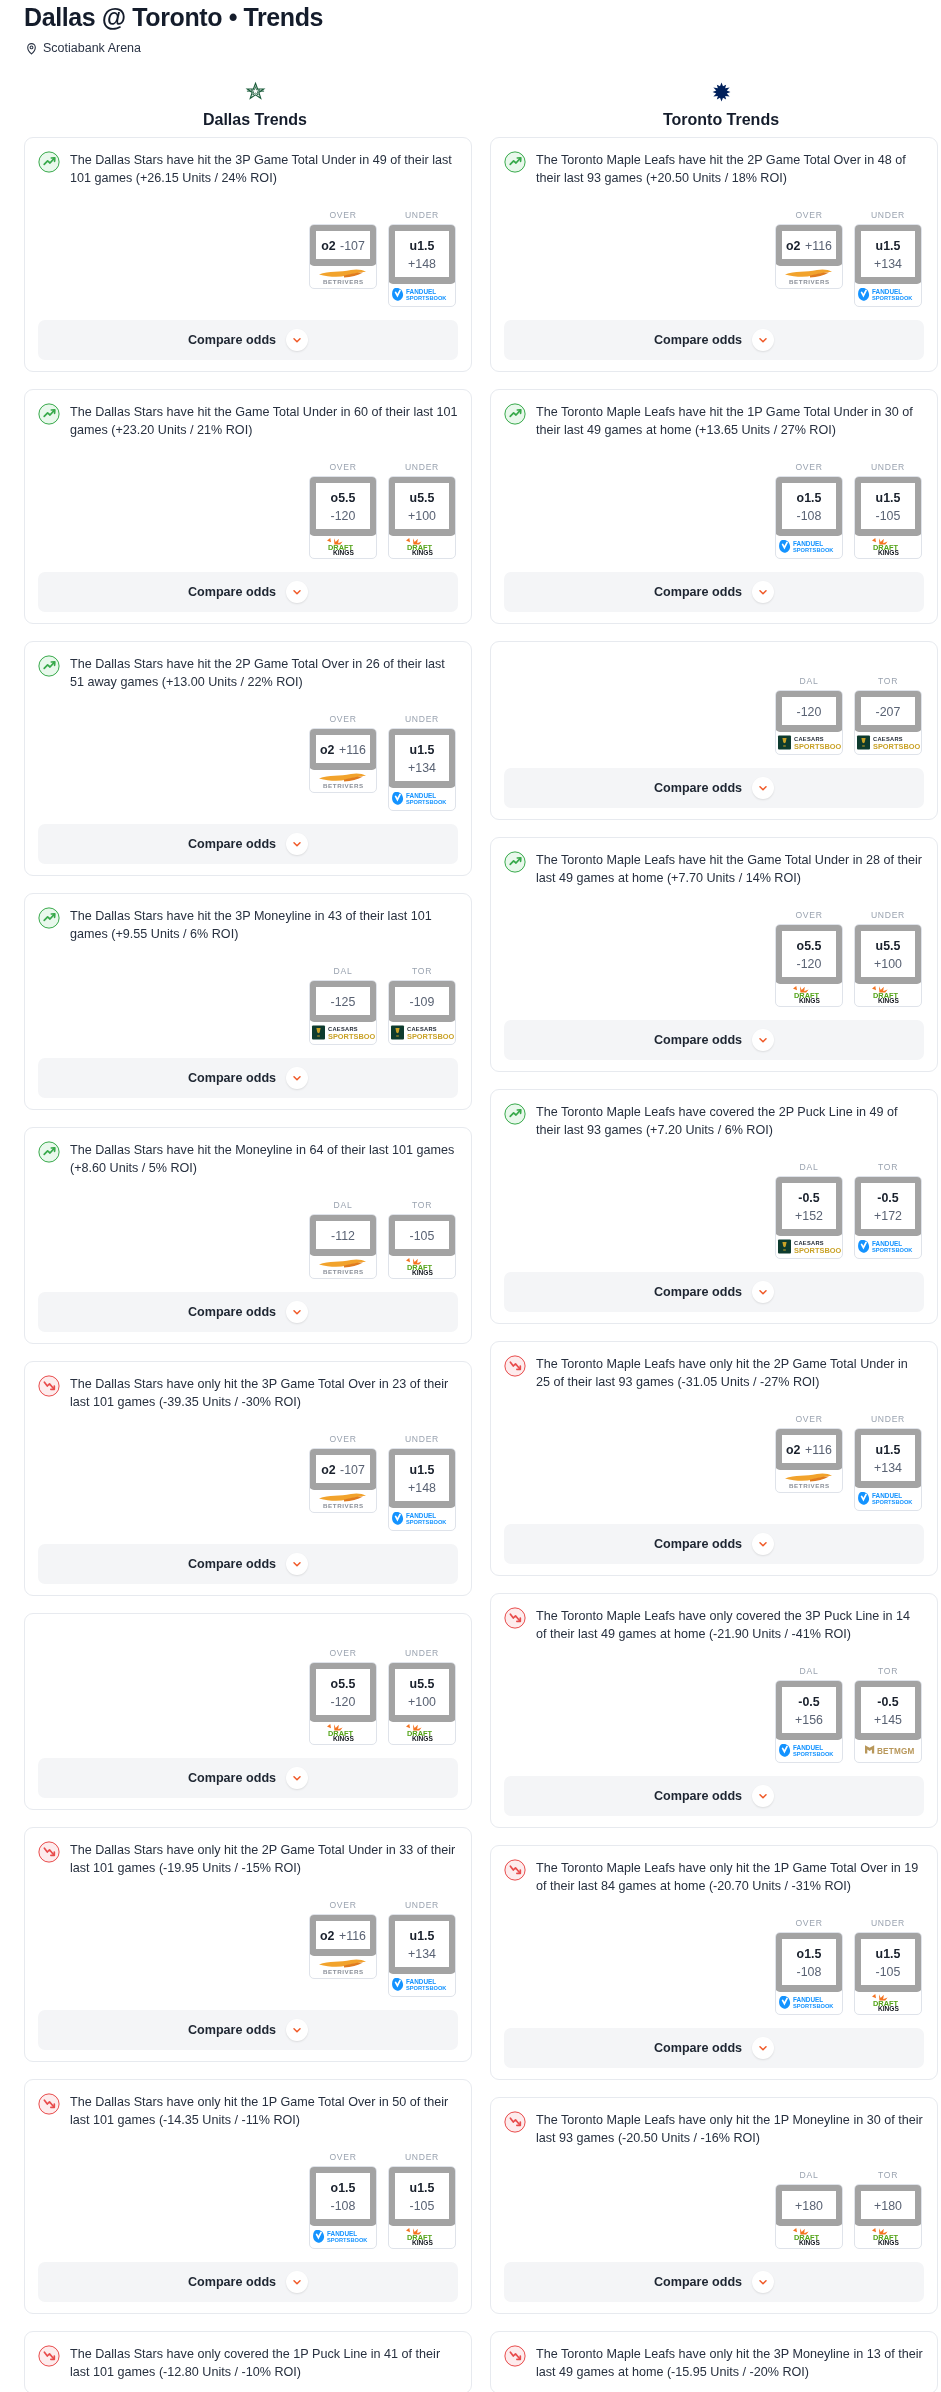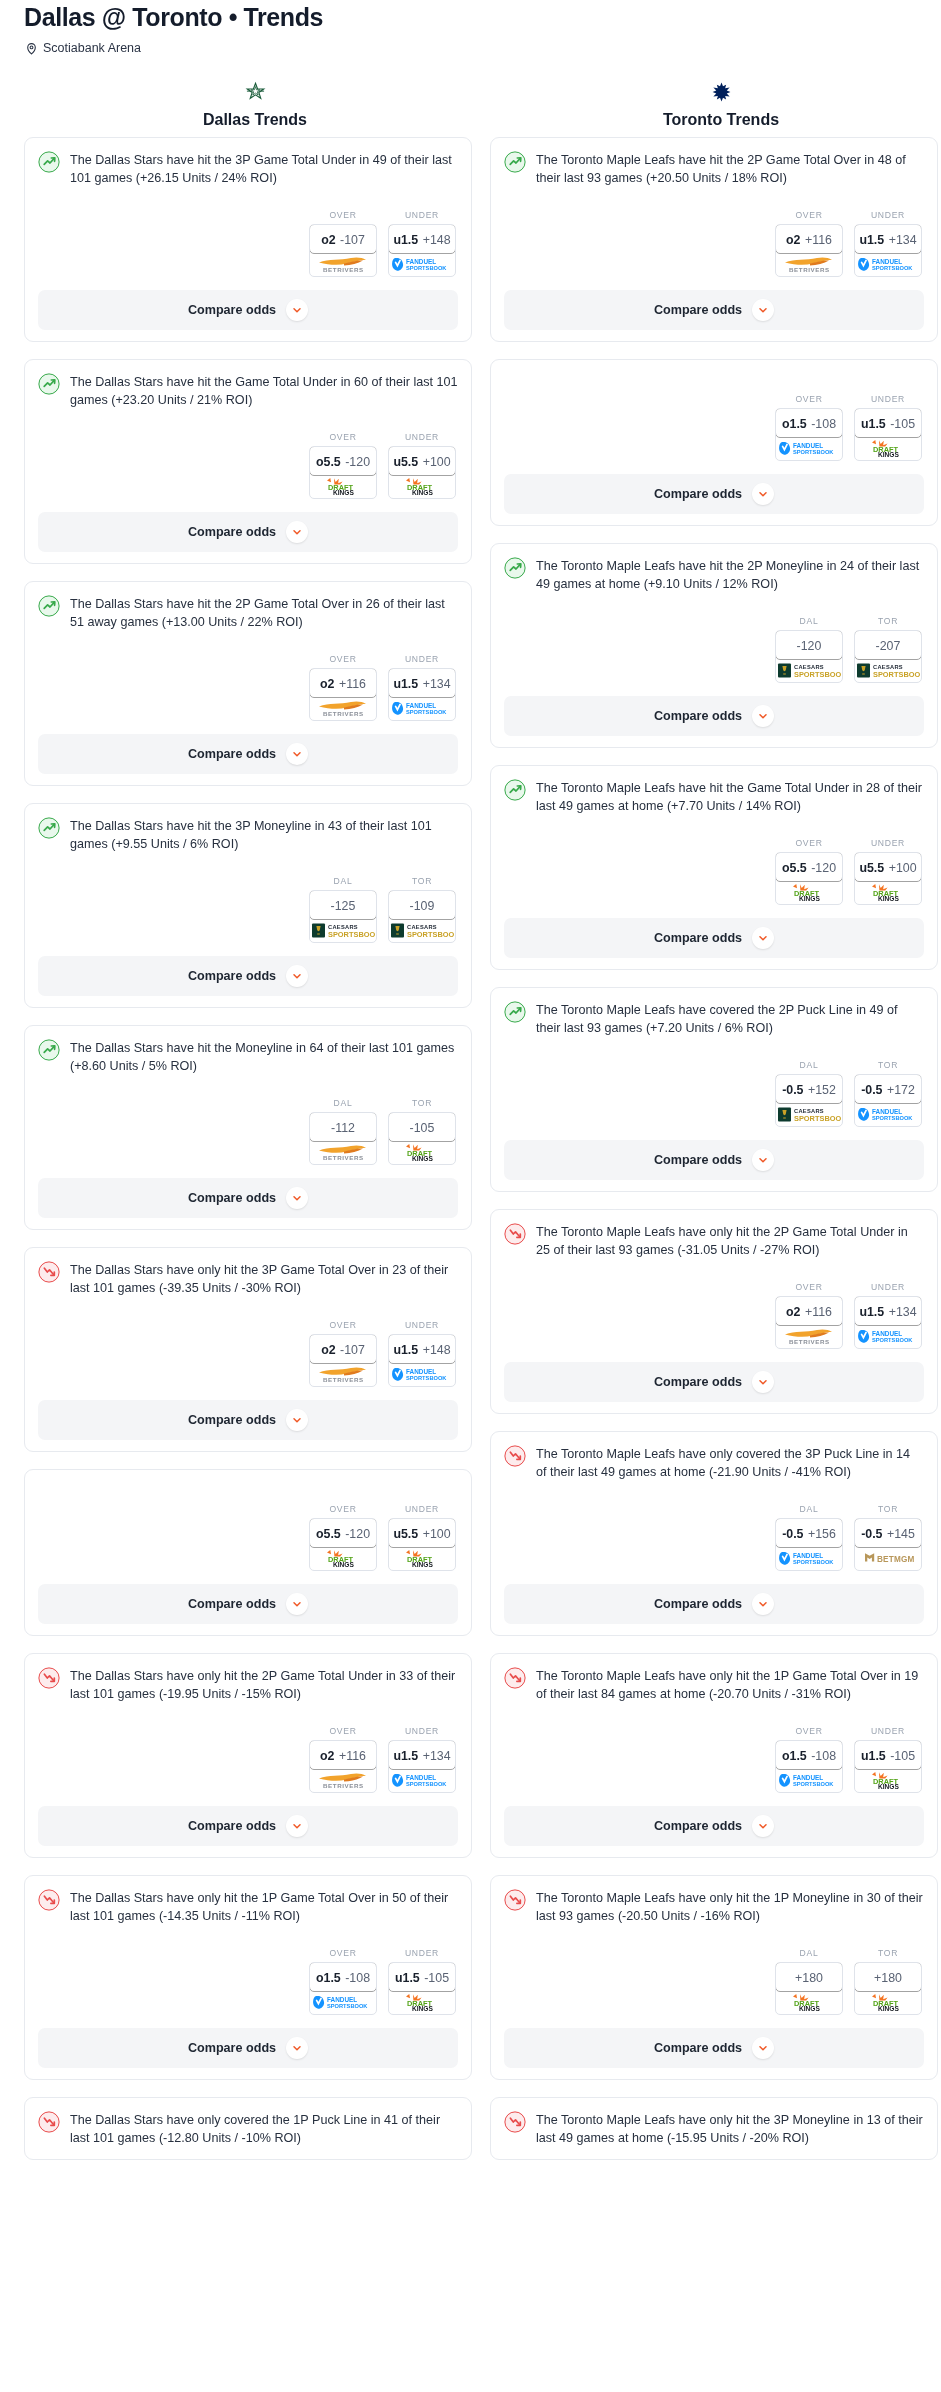--- a/index.html
+++ b/index.html
@@ -76,21 +76,21 @@
     color: #9aa3b0;
     padding-bottom: 4px;
   }
   .odds-box {
     border: 1px solid #dfe3ea;
     border-radius: 5px;
     overflow: hidden;
     background: #fff;
   }
   .odds-price {
-    border: 1px solid #a3a3a3;
+    border: 7px solid #a3a3a3;
     border-radius: 5px;
     margin: -1px;
     text-align: center;
     padding: 5px 2px 5px 2px;
     background: #fff;
     position: relative;
     z-index: 2;
   }
   .odds-price .ln { font-size: 12.4px; font-weight: bold; color: #19202c; }
   .odds-price .pr { font-size: 12.4px; color: #596273; }
@@ -667,20 +667,28 @@
           <div class="compare">
             <span class="compare-label">Compare odds</span>
             <span class="chev-wrap">
               <svg viewBox="0 0 24 24" width="12" height="12" fill="none" stroke="#f05a28" stroke-width="3" stroke-linecap="round" stroke-linejoin="round">
                 <path d="M6 9.5 L12 15.5 L18 9.5"></path>
               </svg>
             </span>
           </div>
         </div>
         <div class="card">
+          <div class="card-top">
+            <span class="tr-icon"><svg viewBox="0 0 22 22" width="22" height="22">
+                <circle cx="11" cy="11" r="10.1" fill="#e9f8ec" stroke="#37a94a" stroke-width="1"></circle>
+                <path d="M6.2 13.4 L9.6 9.9 L12 12 L16.2 7.4" fill="none" stroke="#37a94a" stroke-width="1.7" stroke-linecap="round" stroke-linejoin="round"></path>
+                <path d="M13.3 7.0 L16.8 6.8 L16.6 10.3" fill="none" stroke="#37a94a" stroke-width="1.7" stroke-linecap="round" stroke-linejoin="round"></path>
+              </svg></span>
+            <div class="tr-text">The Toronto Maple Leafs have hit the 1P Game Total Under in 30 of their last 49 games at home (+13.65 Units / 27% ROI)</div>
+          </div>
           <div class="odds-zone">
             <div class="odds-col">
               <div class="odds-cap">OVER</div>
               <div class="odds-box">
                 <div class="odds-price"><span class="ln">o1.5</span> <span class="pr">-108</span></div>
                 <div class="odds-book">
                   <span>
                     <svg width="62" height="17" viewBox="0 0 62 17">
                       <path d="M4 2.1 C8.2 1.2 11.6 3.2 12.1 8.4 C12.3 11.6 9.6 14.6 6.2 14.8 C3.0 14.2 0.8 11.2 1.1 7.6 C1.3 4.8 2.1 2.8 4 2.1 Z" fill="#1493ff"></path>
                       <path d="M4.6 6.4 L6.4 9.6 L9.1 4.4" fill="none" stroke="#ffffff" stroke-width="1.7" stroke-linecap="round"></path>
@@ -711,28 +719,20 @@
           <div class="compare">
             <span class="compare-label">Compare odds</span>
             <span class="chev-wrap">
               <svg viewBox="0 0 24 24" width="12" height="12" fill="none" stroke="#f05a28" stroke-width="3" stroke-linecap="round" stroke-linejoin="round">
                 <path d="M6 9.5 L12 15.5 L18 9.5"></path>
               </svg>
             </span>
           </div>
         </div>
         <div class="card">
-          <div class="card-top">
-            <span class="tr-icon"><svg viewBox="0 0 22 22" width="22" height="22">
-                <circle cx="11" cy="11" r="10.1" fill="#e9f8ec" stroke="#37a94a" stroke-width="1"></circle>
-                <path d="M6.2 13.4 L9.6 9.9 L12 12 L16.2 7.4" fill="none" stroke="#37a94a" stroke-width="1.7" stroke-linecap="round" stroke-linejoin="round"></path>
-                <path d="M13.3 7.0 L16.8 6.8 L16.6 10.3" fill="none" stroke="#37a94a" stroke-width="1.7" stroke-linecap="round" stroke-linejoin="round"></path>
-              </svg></span>
-            <div class="tr-text">The Toronto Maple Leafs have hit the 2P Moneyline in 24 of their last 49 games at home (+9.10 Units / 12% ROI)</div>
-          </div>
           <div class="odds-zone">
             <div class="odds-col">
               <div class="odds-cap">DAL</div>
               <div class="odds-box">
                 <div class="odds-price"><span class="pr">-120</span></div>
                 <div class="odds-book">
                   <span>
                     <svg width="64" height="19" viewBox="0 0 64 19">
                       <rect x="1" y="2.4" width="13" height="14" rx="1" fill="#0d3b2e"></rect>
                       <path d="M5.4 5.0 h4.2 l-0.7 3.4 c-0.2 1.1 -0.8 1.6 -1.4 1.8 v2.2 h1.3 v1.1 H6.2 v-1.1 h1.3 v-2.2 c-0.6 -0.2 -1.2 -0.7 -1.4 -1.8 Z" fill="#c9a227"></path>

